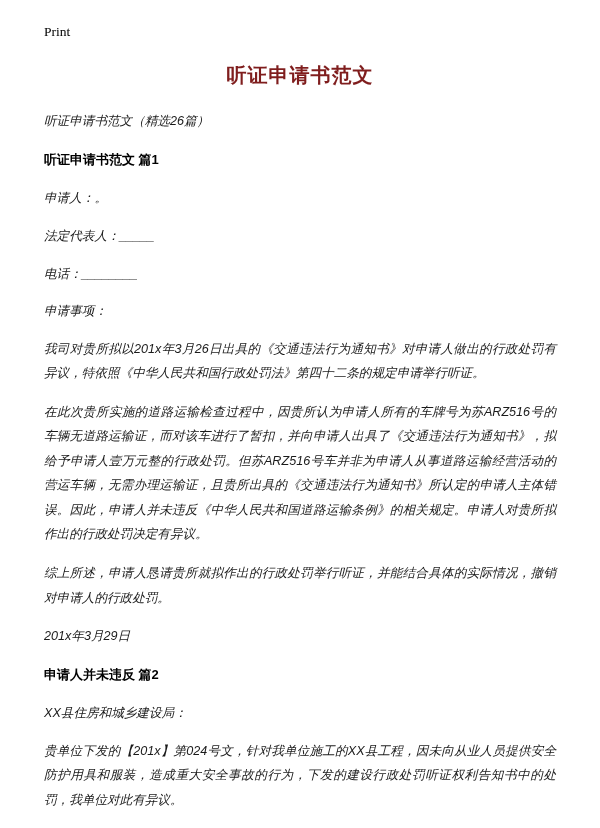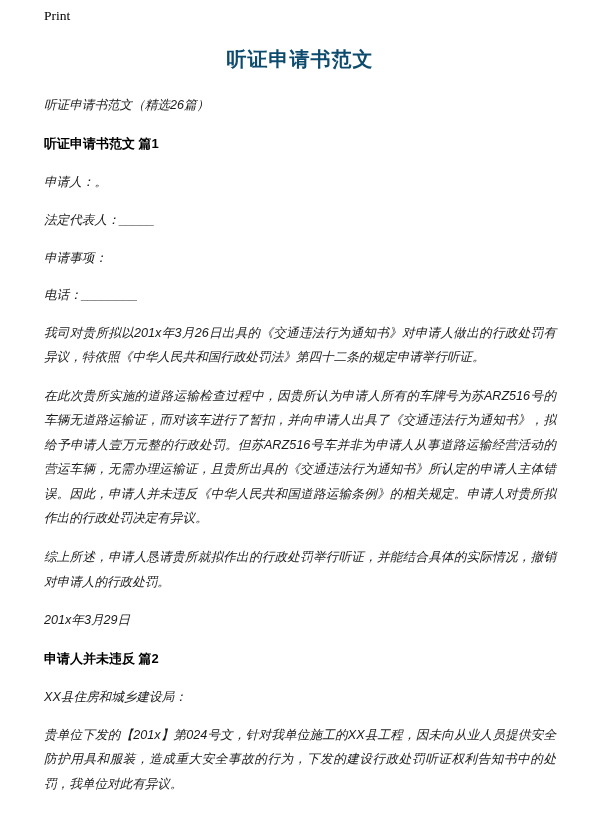--- a/index.html
+++ b/index.html
@@ -15,42 +15,42 @@
     overflow: hidden;
   }
   .page {
     width: 600px;
     height: 828px;
     box-sizing: border-box;
     padding: 0;
     position: relative;
   }
   .print-bar {
-    padding: 8px 0 0 44px;
+    padding: 24px 0 0 44px;
     font-family: "Liberation Serif", "DejaVu Serif", serif;
     font-size: 13.5px;
     color: #000;
     line-height: 1.2;
   }
   .print-link {
     display: inline-block;
     cursor: pointer;
   }
   .content {
     padding: 0 44px 0 44px;
     box-sizing: border-box;
   }
   h1.doc-title {
     font-family: "Liberation Sans", "DejaVu Sans", sans-serif;
     font-size: 20px;
     font-weight: bold;
     text-align: center;
     margin: 22px 0 20px 0;
     letter-spacing: 1px;
-    color: #0c4a6e;
+    color: #7f1d1d;
   }
   p.para {
     font-family: "Liberation Sans", "DejaVu Sans", sans-serif;
     font-size: 12.6px;
     line-height: 1.95;
     margin: 0 0 14px 0;
     text-align: justify;
     color: #1a1a1a;
     font-style: italic;
   }
@@ -75,22 +75,22 @@
     <span class="print-link">Print</span>
   </div>
 
   <div class="content">
     <h1 class="doc-title">听证申请书范文</h1>
 
     <p class="para">听证申请书范文（精选26篇）</p>
     <p class="heading">听证申请书范文 篇1</p>
     <p class="para tight">申请人：。</p>
     <p class="para tight">法定代表人：_____</p>
+    <p class="para tight">电话：________</p>
     <p class="para tight">申请事项：</p>
-    <p class="para tight">电话：________</p>
     <p class="para">我司对贵所拟以201x年3月26日出具的《交通违法行为通知书》对申请人做出的行政处罚有异议，特依照《中华人民共和国行政处罚法》第四十二条的规定申请举行听证。</p>
     <p class="para">在此次贵所实施的道路运输检查过程中，因贵所认为申请人所有的车牌号为苏ARZ516号的车辆无道路运输证，而对该车进行了暂扣，并向申请人出具了《交通违法行为通知书》，拟给予申请人壹万元整的行政处罚。但苏ARZ516号车并非为申请人从事道路运输经营活动的营运车辆，无需办理运输证，且贵所出具的《交通违法行为通知书》所认定的申请人主体错误。因此，申请人并未违反《中华人民共和国道路运输条例》的相关规定。申请人对贵所拟作出的行政处罚决定有异议。</p>
     <p class="para">综上所述，申请人恳请贵所就拟作出的行政处罚举行听证，并能结合具体的实际情况，撤销对申请人的行政处罚。</p>
     <p class="para">201x年3月29日</p>
     <p class="heading">申请人并未违反 篇2</p>
     <p class="para tight">XX县住房和城乡建设局：</p>
     <p class="para">贵单位下发的【201x】第024号文，针对我单位施工的XX县工程，因未向从业人员提供安全防护用具和服装，造成重大安全事故的行为，下发的建设行政处罚听证权利告知书中的处罚，我单位对此有异议。</p>
   </div>
 
 </div>

